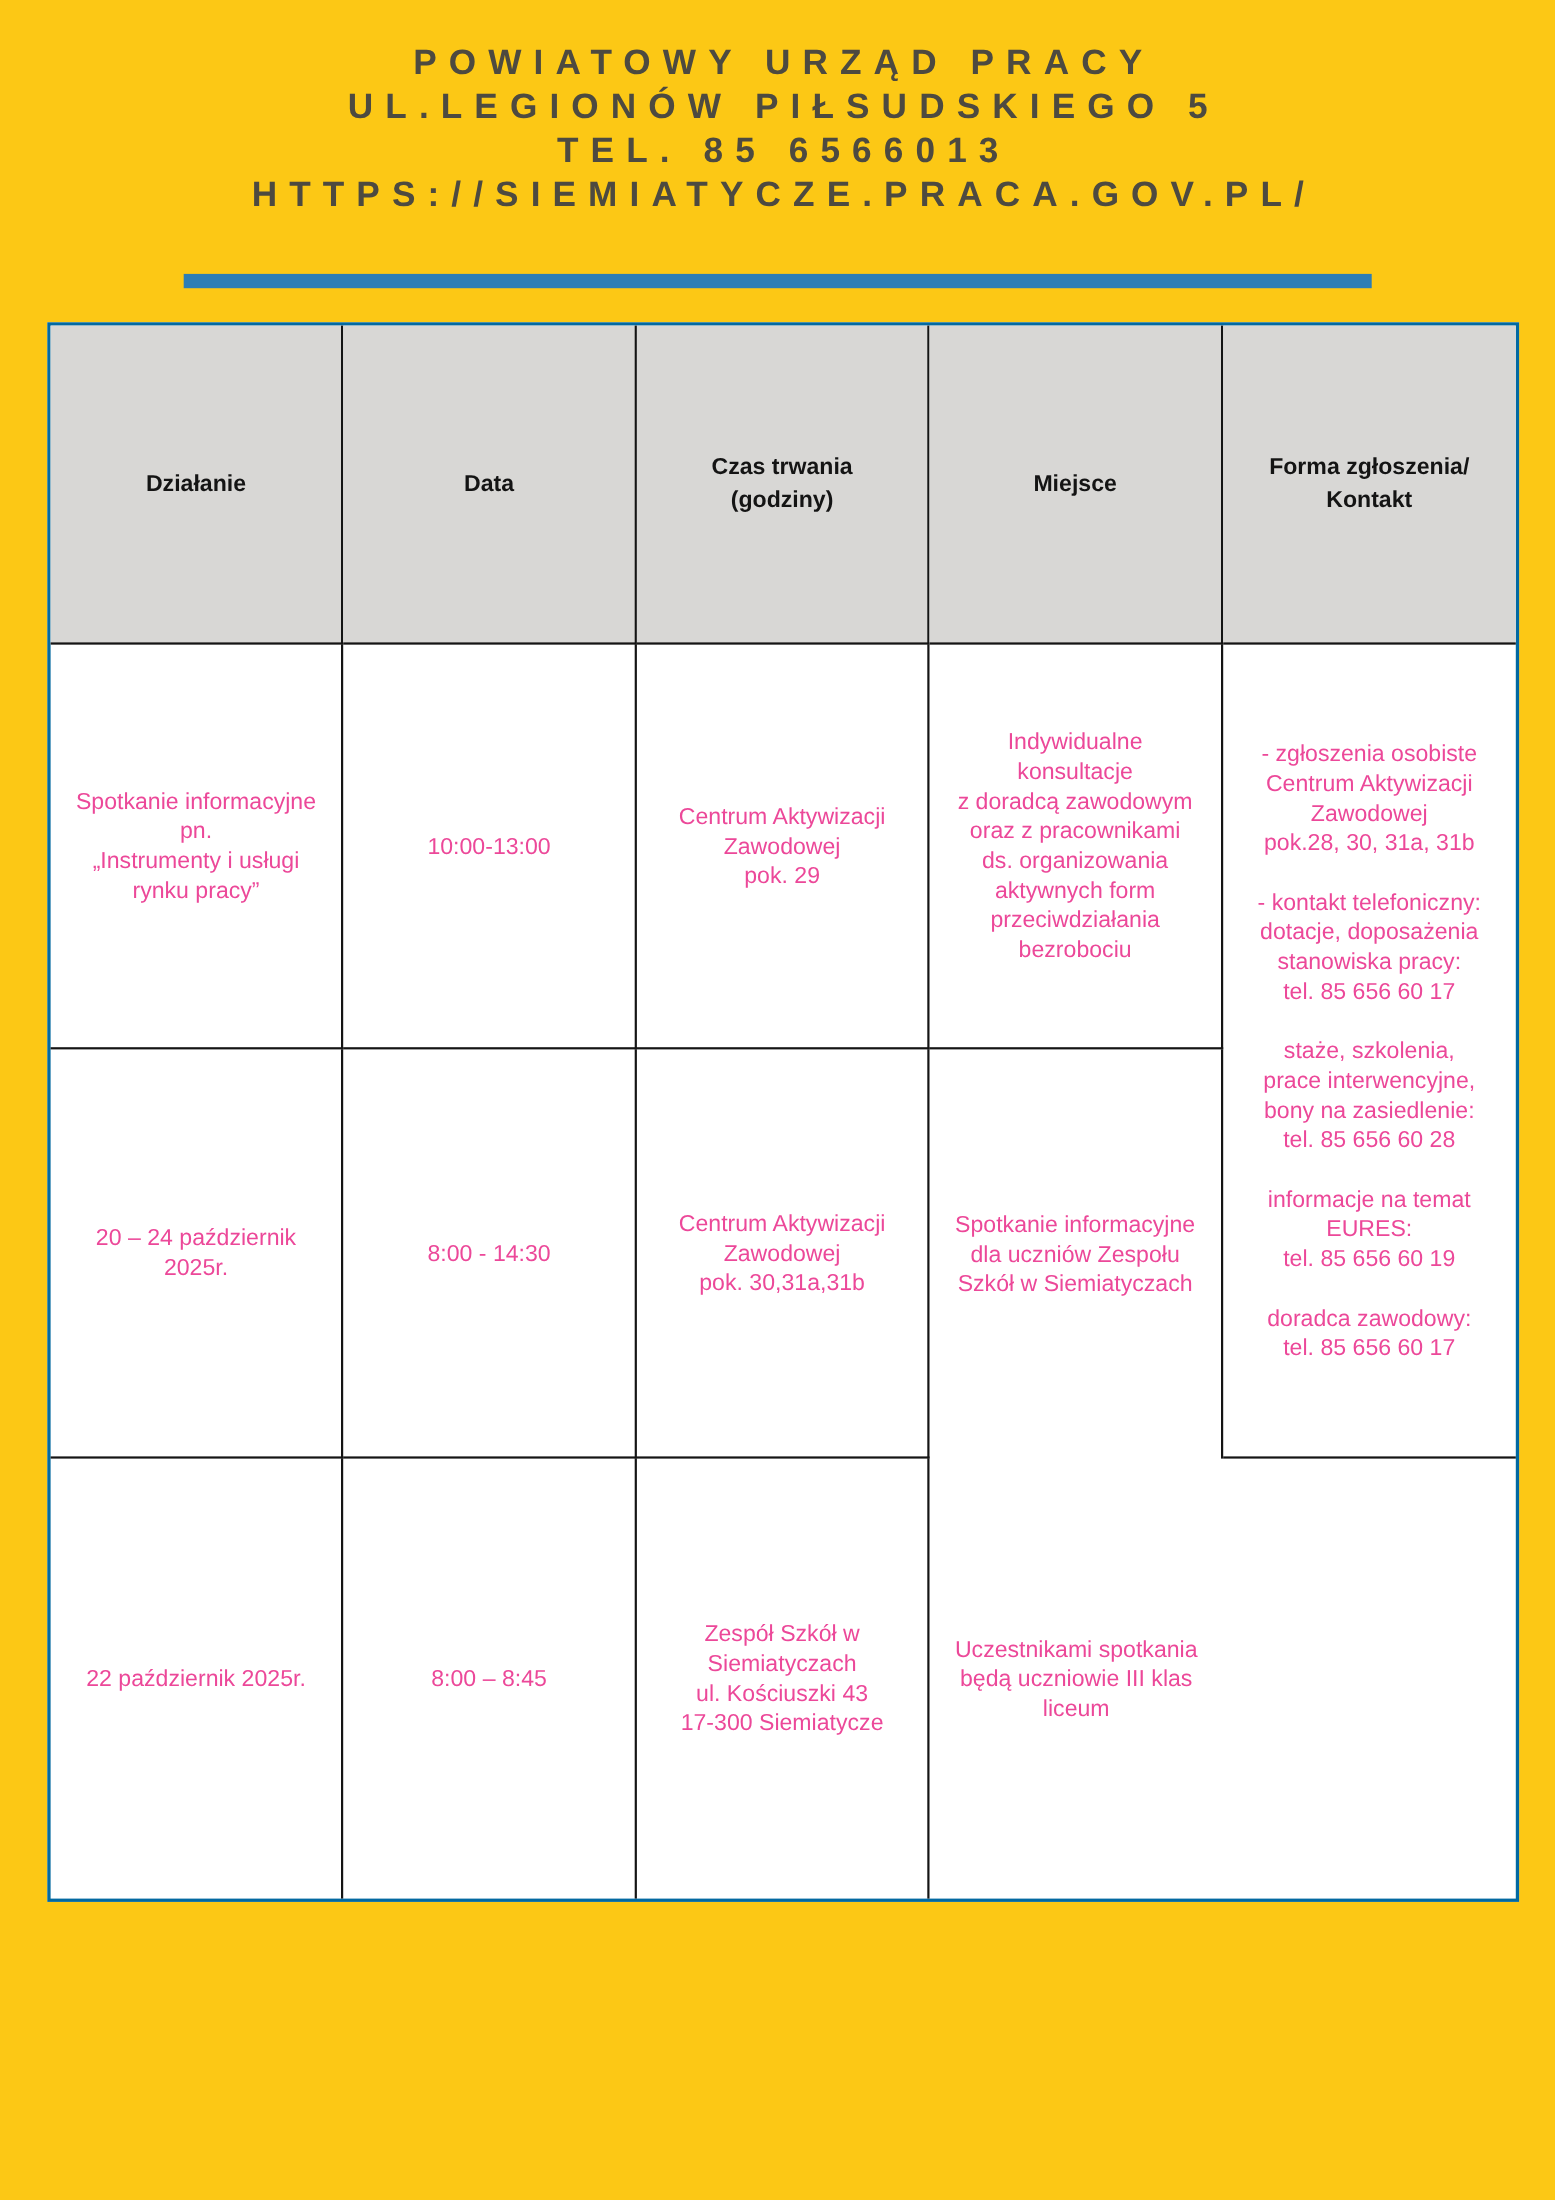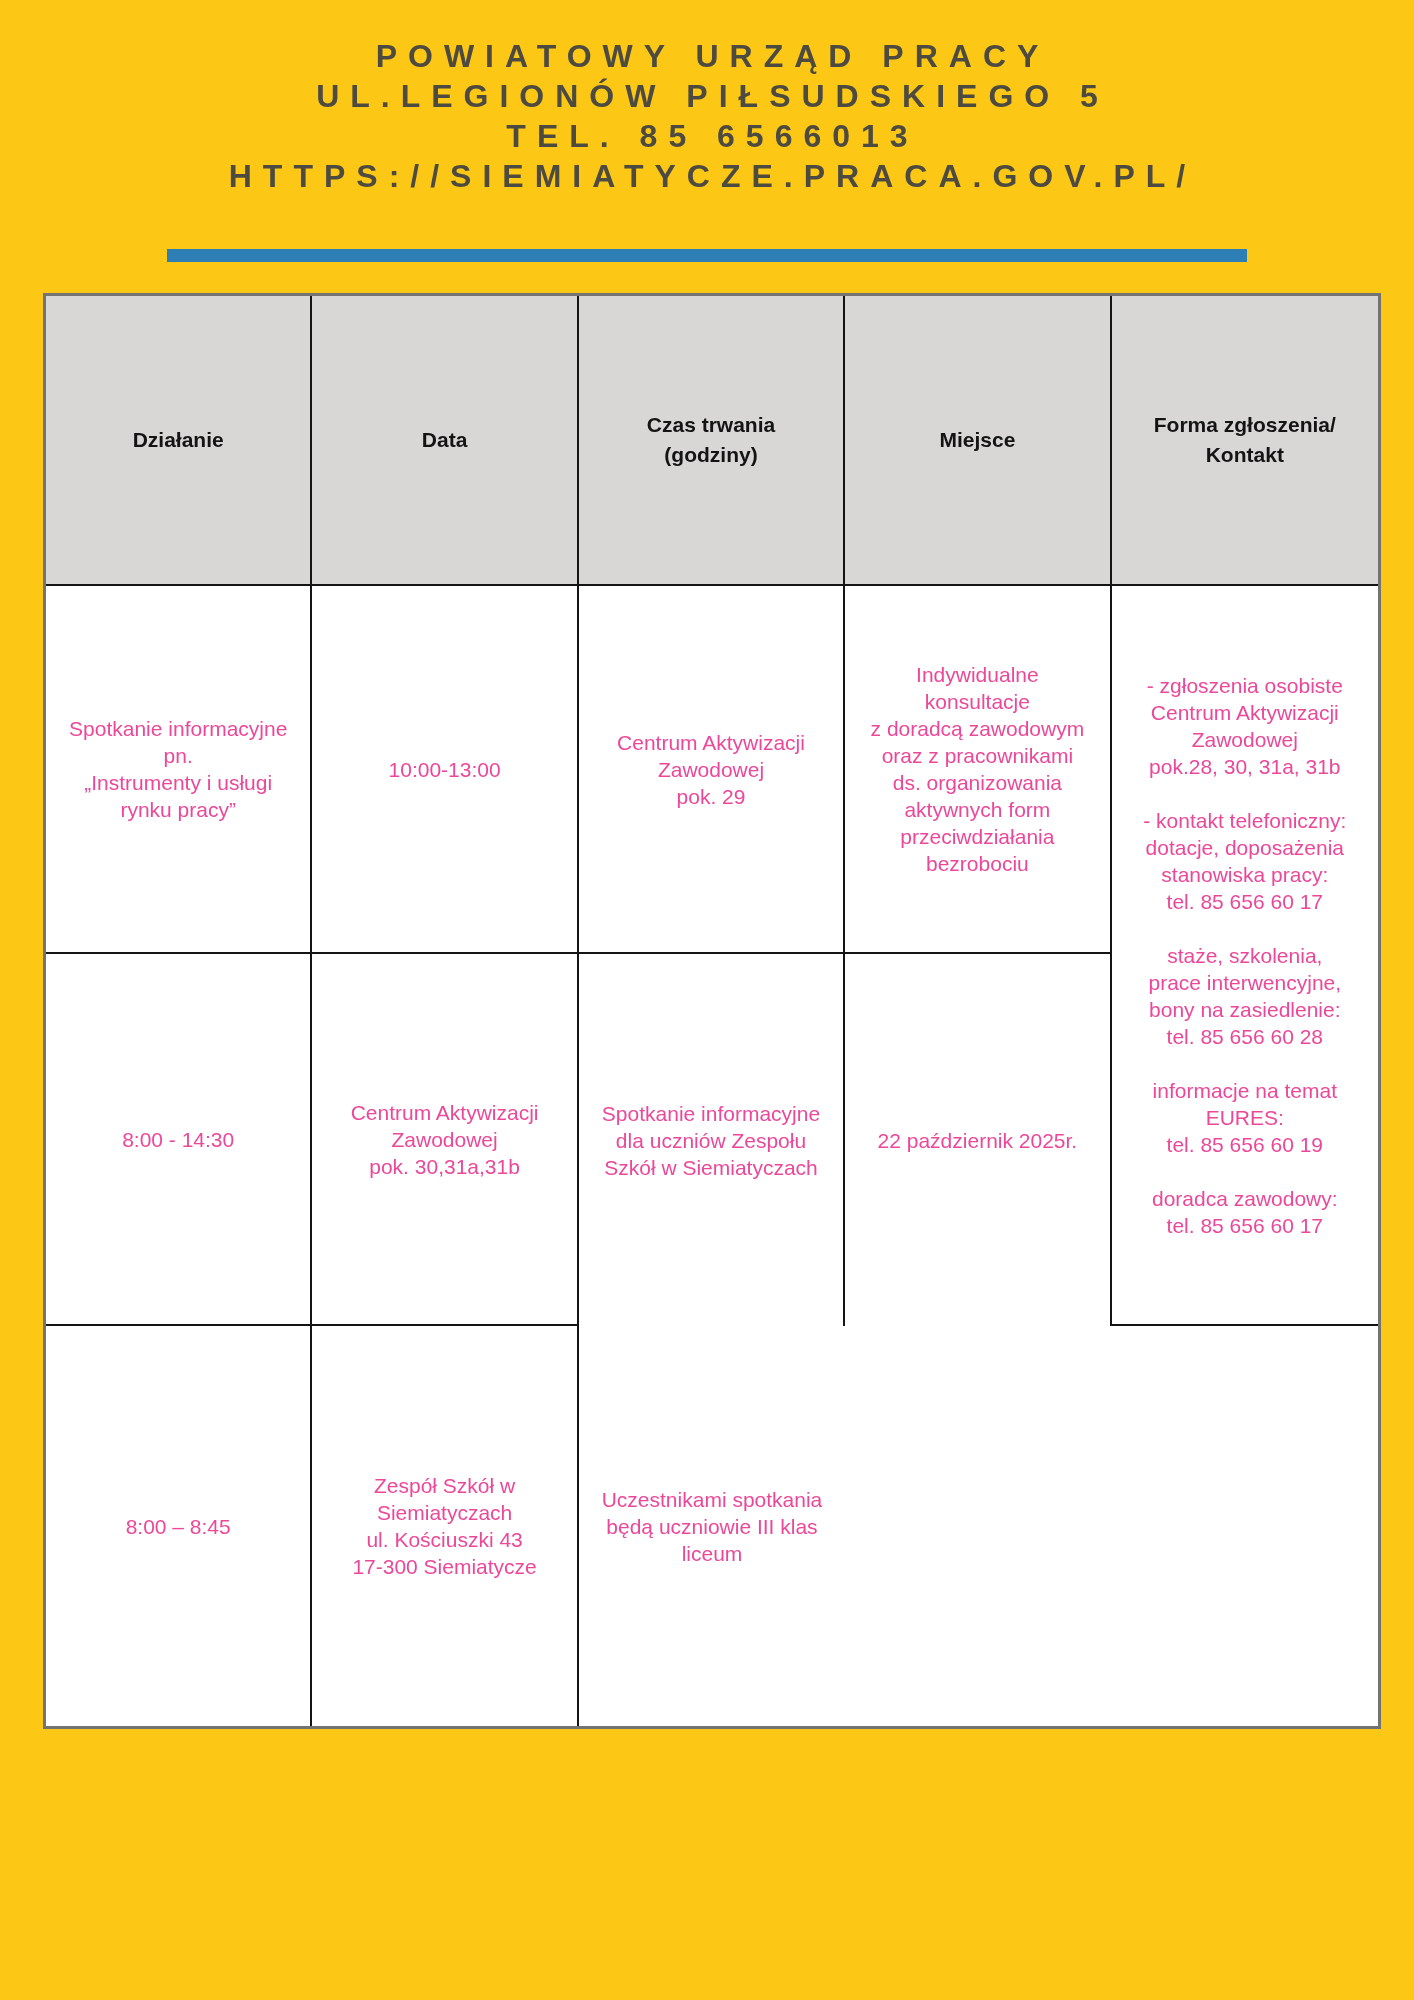--- a/index.html
+++ b/index.html
@@ -39,21 +39,21 @@
   }
   
   .schedule-table {
     position: absolute;
     left: 43px;
     top: 293px;
     width: 1332px;
     display: grid;
     grid-template-columns: repeat(5, 1fr);
     grid-template-rows: 290px 368px 372px 400px;
-    border: 3px solid #737373;
+    border: 3px solid #0369a1;
     background: #ffffff;
   }
   .cell {
     border-right: 2px solid #141414;
     border-bottom: 2px solid #141414;
     display: flex;
     align-items: center;
     justify-content: center;
     text-align: center;
     white-space: pre-line;
@@ -131,20 +131,22 @@
 tel. 85 656 60 17</div>
 
   <div class="cell">Indywidualne
 konsultacje
 z doradcą zawodowym
 oraz z pracownikami
 ds. organizowania
 aktywnych form
 przeciwdziałania
 bezrobociu</div>
+  <div class="cell">20 – 24 październik
+2025r.</div>
   <div class="cell">8:00 - 14:30</div>
   <div class="cell">Centrum Aktywizacji
 Zawodowej
 pok. 30,31a,31b</div>
 
   <div class="cell r-last">Spotkanie informacyjne
 dla uczniów Zespołu
 Szkół w Siemiatyczach</div>
   <div class="cell r-last">22 październik 2025r.</div>
   <div class="cell r-last">8:00 – 8:45</div>

